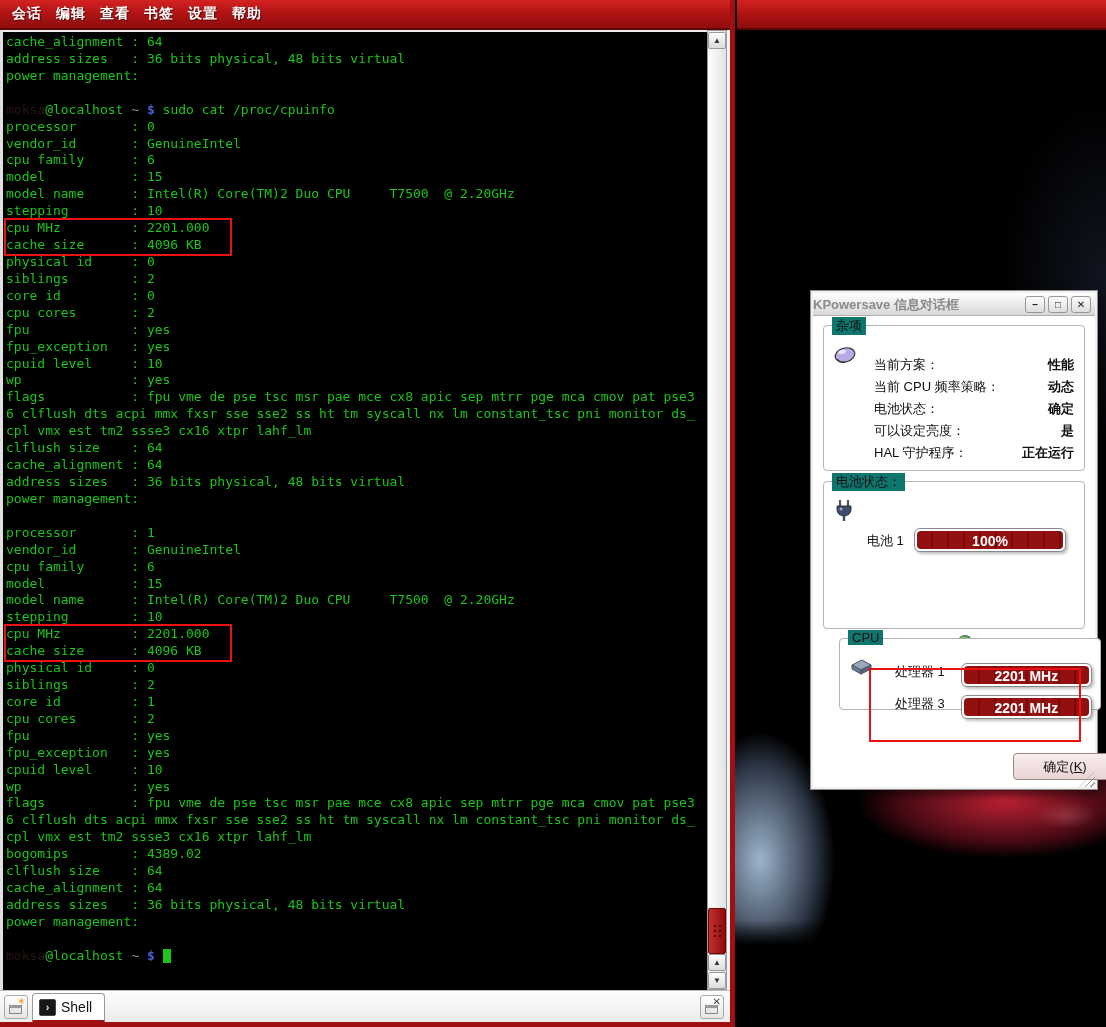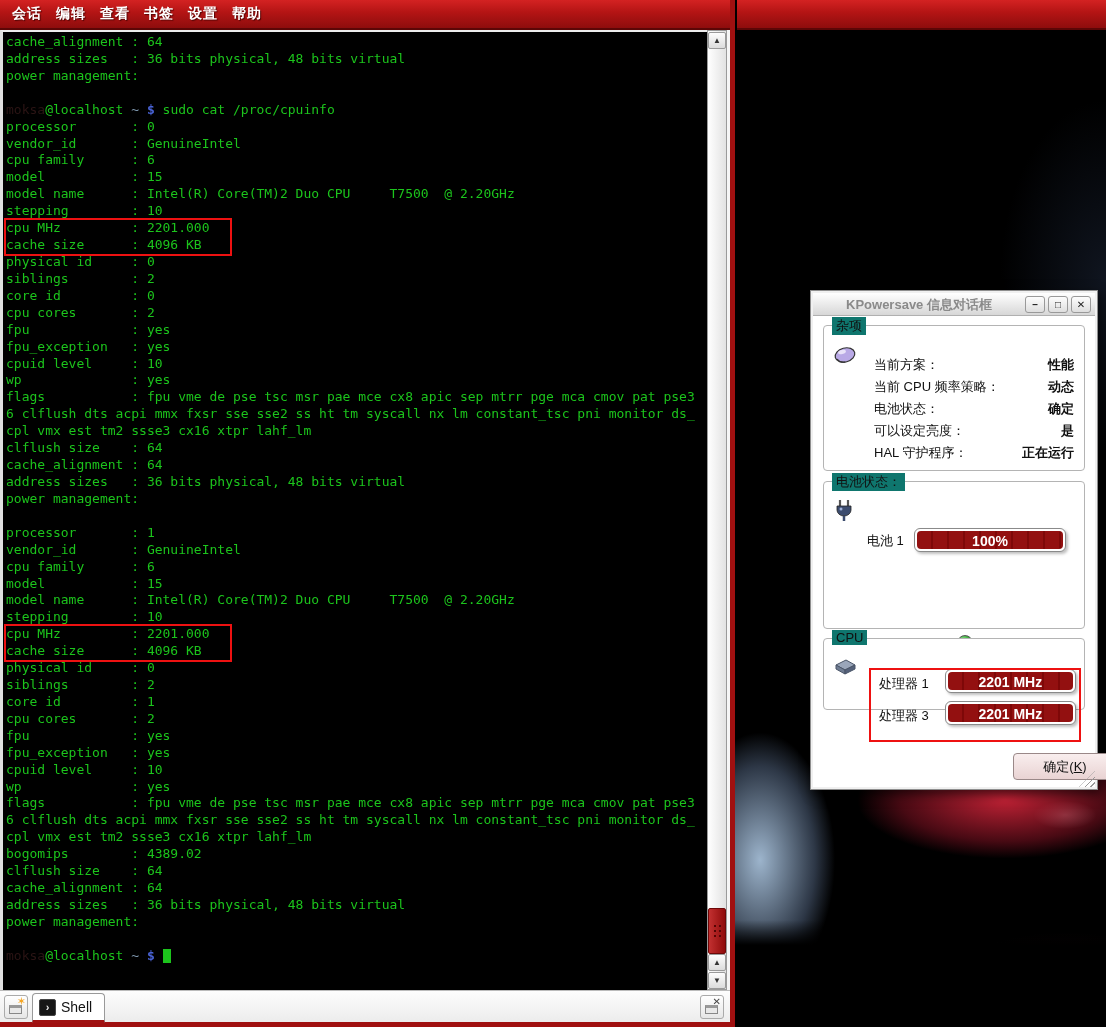--- a/index.html
+++ b/index.html
@@ -83,31 +83,31 @@
     color:#e8e8e8; font-size:11px; font-weight:bold; display:flex; align-items:center; justify-content:center; }
   .tab-label { font-size:14px; color:#111; }
 
   
   #dialog { position:absolute; left:810px; top:290px; width:288px; height:500px; z-index:5;
     background:#fff; border:1px solid #8e8e8e;
     box-shadow:inset 0 0 0 2px #f0f0f0, 3px 4px 10px rgba(0,0,0,0.55); }
   #dlg-titlebar { position:absolute; left:2px; top:2px; right:2px; height:23px;
     background:linear-gradient(#ffffff,#d7d7d7); border-bottom:1px solid #b0b0b0; }
   #dlg-title { position:absolute; left:0; right:70px; top:0; height:23px; line-height:23px;
-    text-align:center; font-size:13px; font-weight:bold; color:#8a8a8a; }
+    font-size:13px; font-weight:bold; color:#8a8a8a; }
   #dlg-buttons { position:absolute; right:4px; top:3px; display:flex; gap:3px; }
   .dlg-btn { width:20px; height:17px; background:linear-gradient(#fdfdfd,#dedede);
     border:1px solid #999; border-radius:3px; font-size:10px; color:#222; font-weight:bold;
     display:flex; align-items:center; justify-content:center; line-height:1; }
 
   .groupbox { position:absolute; border:1px solid #b4b4b4; border-radius:4px; background:#fff; }
   .legend { position:absolute; top:-9px; left:8px; background:#0f766e; padding:0 4px; font-size:13px; color:#111; }
   #gb-misc { left:12px; top:34px; width:262px; height:146px; }
   #gb-battery { left:12px; top:190px; width:262px; height:148px; }
-  #gb-cpu { left:12px; top:347px; width:262px; height:72px;text-decoration:underline; }
+  #gb-cpu { left:28px; top:347px; width:262px; height:72px;text-decoration:underline; }
   .gb-icon { position:absolute; left:8px; top:16px; width:26px; height:24px; }
 
   .rows { position:absolute; left:50px; top:28px; right:10px; }
   .info-row { display:flex; justify-content:space-between; height:22px; line-height:22px; font-size:13px; color:#111; }
   .info-row .val { font-weight:bold; }
 
   .bar { position:relative; display:inline-block; height:24px; background:#fff;
     border:1px solid #8a8a8a; border-radius:6px; padding:2px; box-shadow:2px 2px 3px rgba(0,0,0,0.25); }
   .bar-fill { position:absolute; left:2px; top:2px; right:2px; bottom:2px; border-radius:4px;
     background:repeating-linear-gradient(90deg,#931010 0 14px,#7e0808 14px 16px); }
@@ -117,21 +117,21 @@
   #battery-row { position:absolute; left:0; top:46px; width:100%; height:28px; }
   .bat-lbl { position:absolute; left:43px; top:4px; font-size:13px; color:#111; }
   .bat-bar { position:absolute; left:90px; top:0; width:152px; }
   #adapter-row { position:absolute; left:0; top:104px; width:100%; height:22px; font-size:13px; color:#111;margin-top:47px; }
   #adapter-row .ad-lbl { position:absolute; left:43px; top:3px; }
   .led { position:absolute; left:133px; top:2px; width:16px; height:16px; border-radius:50%;
     border:1px solid #555; background:radial-gradient(circle at 35% 35%, #9cf29c, #2aa02a 60%, #186018); }
   #adapter-row .ad-status { position:absolute; left:175px; top:3px; }
 
   #cpu-rows { position:absolute; left:55px; top:24px; right:8px; }
-  .cpu-row { display:flex; align-items:flex-end; height:30px; margin-bottom:2px; }
+  .cpu-row { display:flex; align-items:flex-start; height:30px; margin-bottom:2px; }
   .cpu-lbl { width:66px; font-size:13px; color:#111; }
   .cpu-bar { width:132px; }
   #cpu-highlight { position:absolute; left:58px; top:377px; width:212px; height:74px;
     border:2px solid #ee1111; z-index:6; pointer-events:none; }
 
   #ok-button { position:absolute; left:202px; top:462px; width:104px; height:27px;
     background:linear-gradient(#f9eeee,#e9d3d3); border:1px solid #9a8888; border-radius:4px;
     font-size:13px; color:#111; text-align:center; line-height:25px; }
   #ok-button .key { text-decoration:underline; }
   #resize-grip { position:absolute; right:2px; bottom:2px; width:16px; height:16px;

